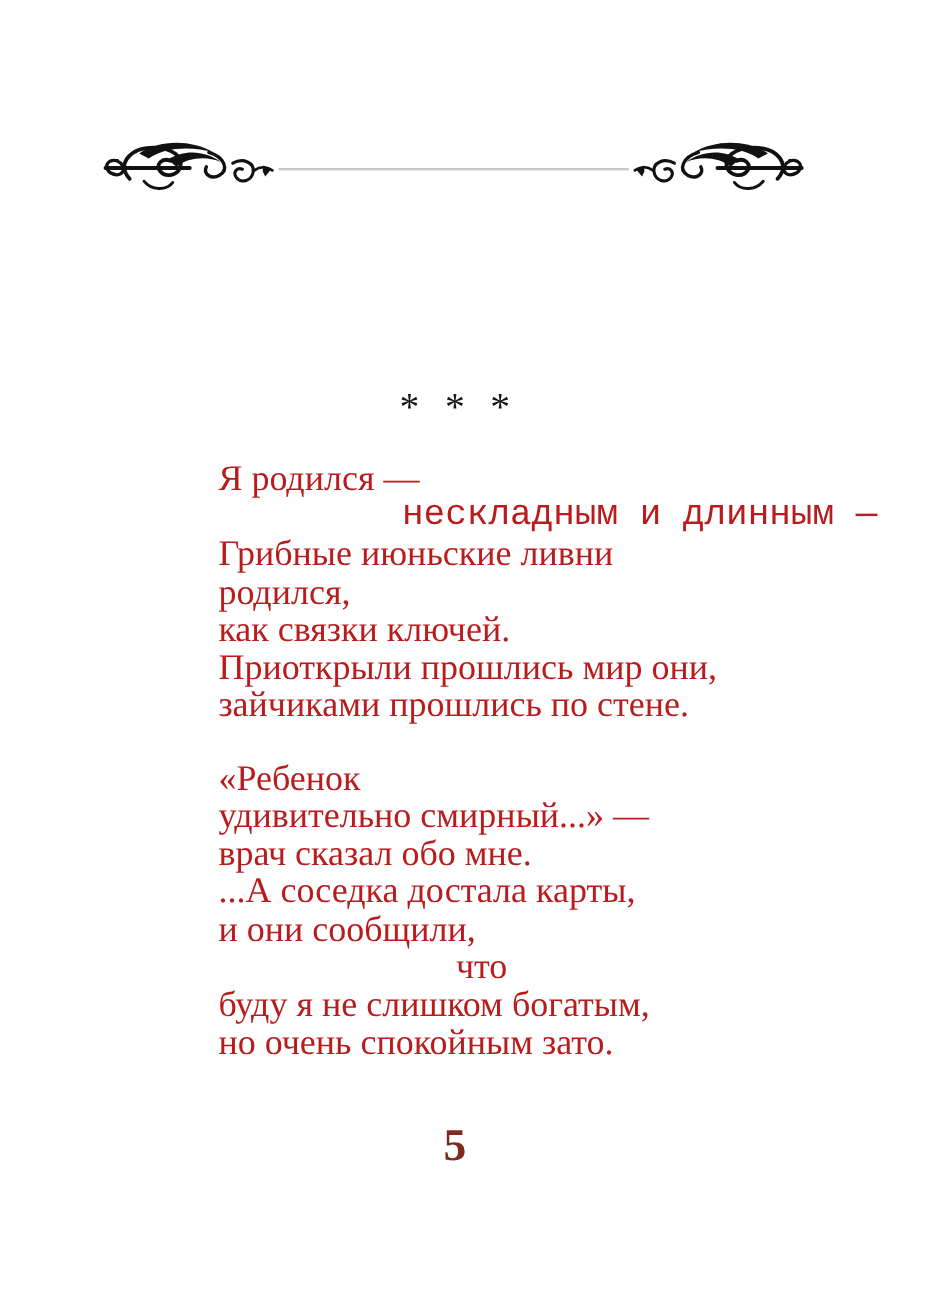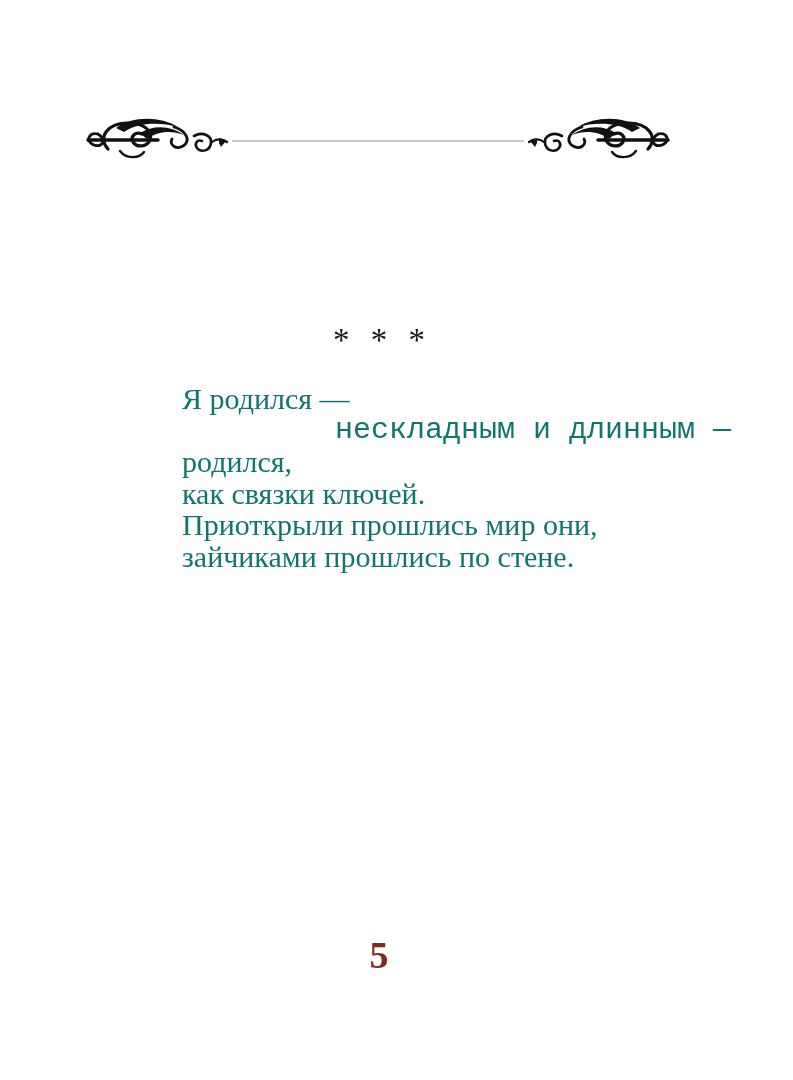--- a/index.html
+++ b/index.html
@@ -55,21 +55,21 @@
   }
 
   
   .poem {
     position: absolute;
     left: 182px;
     top: 383px;
     width: 560px;
     font-size: 30px;
     line-height: 31.5px;
-    color: #0f766e;
+    color: #b91c1c;
   }
   .poem p {
     margin: 0;
     padding: 0;
     white-space: nowrap;
   }
   .stanza + .stanza {
     margin-top: 29px;
   }
   .indent-a { margin-left: 153px !important; font-family: Liberation Mono, monospace; }
@@ -127,22 +127,33 @@
       </g>
     </svg>
   </div>
 
   <div class="asterisks">* * *</div>
 
   <div class="poem">
     <div class="stanza">
       <p>Я родился —</p>
       <p class="indent-a">нескладным и длинным —</p>
+      <p>Грибные июньские ливни</p>
       <p>родился,</p>
       <p>как связки ключей.</p>
       <p>Приоткрыли прошлись мир они,</p>
       <p>зайчиками прошлись по стене.</p>
+    </div>
+    <div class="stanza">
+      <p>«Ребенок</p>
+      <p>удивительно смирный...» —</p>
+      <p>врач сказал обо мне.</p>
+      <p>...А соседка достала карты,</p>
+      <p>и они сообщили,</p>
+      <p class="indent-b">что</p>
+      <p>буду я не слишком богатым,</p>
+      <p>но очень спокойным зато.</p>
     </div>
   </div>
 
   <div class="page-number">5</div>
 
 </div>
 
 </body></html>

